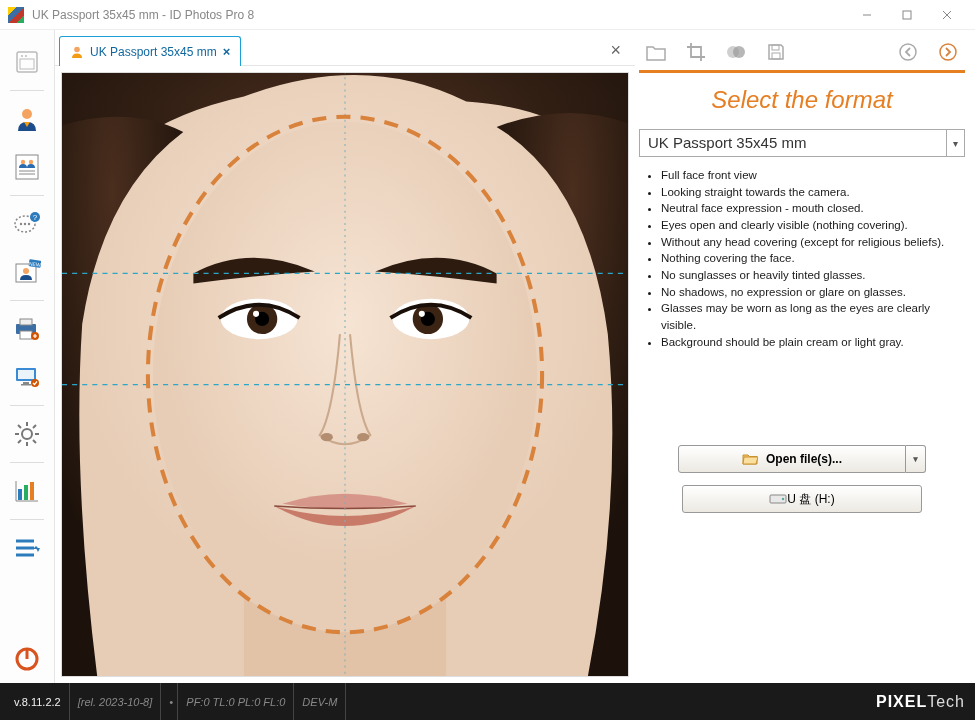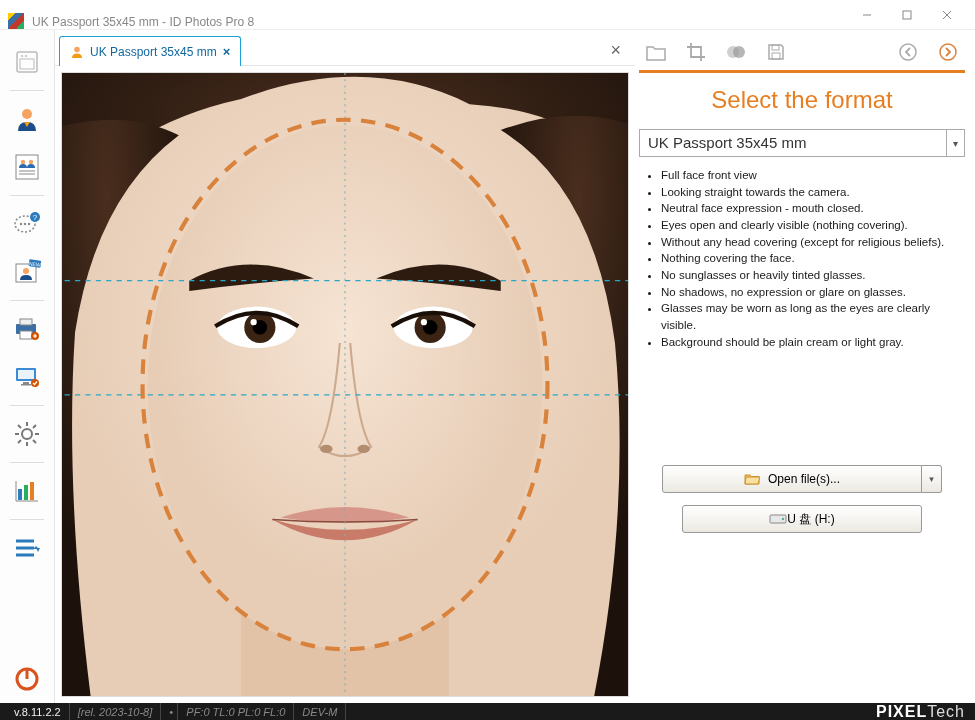--- a/index.html
+++ b/index.html
@@ -10,21 +10,21 @@
     width: 975px;
     height: 720px;
     overflow: hidden;
     display: flex;
     flex-direction: column;
   }
   
   .titlebar {
     height: 30px;
     display: flex;
-    align-items: flex-end;
+    align-items: center;
     padding: 0 8px;
     color: #888;
     border-bottom: 1px solid #eee;
   }
   .titlebar .app-icon {
     width: 16px; height: 16px;
     background: linear-gradient(135deg,#ffcc00 25%,#3a6ea5 25%,#3a6ea5 50%,#c0392b 50%,#c0392b 75%,#27ae60 75%);
     margin-right: 8px;
   }
   .titlebar .spacer { flex: 1; }
@@ -125,20 +125,21 @@
   }
   .right-toolbar .tool {
     width:26px;height:26px;display:flex;align-items:center;justify-content:center;cursor:pointer;border-radius:3px;
   }
   .right-toolbar .tspacer { flex:1; }
   .orange-line {
     height: 3px; background:#e67e22; margin: 0 0 8px 0;
   }
   .headline {
     font-family: "Segoe UI", sans-serif;
+    font-style: italic;
     color: #e67e22;
     font-size: 24px;
     text-align:center;
     line-height: 1.25;
     margin: 4px 0 14px 0;
   }
   .format-select {
     display:flex;
     border:1px solid #aaa;
     height:28px;
@@ -160,21 +161,22 @@
   .action-area {
     margin-top: auto;
     padding-bottom: 160px;
     display:flex;
     flex-direction:column;
     gap:12px;
     align-items:center;
   }
   .btn-row {
     display:flex;
-    width: 280px;
+    width: 248px;
+    font-weight: bold;
   }
   .btn-main {
     flex:1;
     height:28px;
     display:flex;
     align-items:center;
     justify-content:center;
     gap:8px;
     border:1px solid #999;
     background: linear-gradient(#fff,#ece9e2);
@@ -192,21 +194,21 @@
   .btn-single {
     width:240px;height:28px;border:1px solid #999;
     background: linear-gradient(#fff,#ece9e2);
     display:flex;align-items:center;justify-content:center;
     border-radius:3px;cursor:pointer;font-size:12px;
   }
   .folder-ico { width:16px;height:14px; }
   .drive-ico { width:18px;height:10px; }
   
   .statusbar {
-    height: 17px;
+    height: 37px;
     background: #1a1a1a;
     color:#f0f0f0;
     display:flex;
     align-items:center;
     font-size:11px;
     padding: 0 6px;
   }
   .statusbar .seg {
     padding: 0 8px;
     border-right:1px solid #444;

